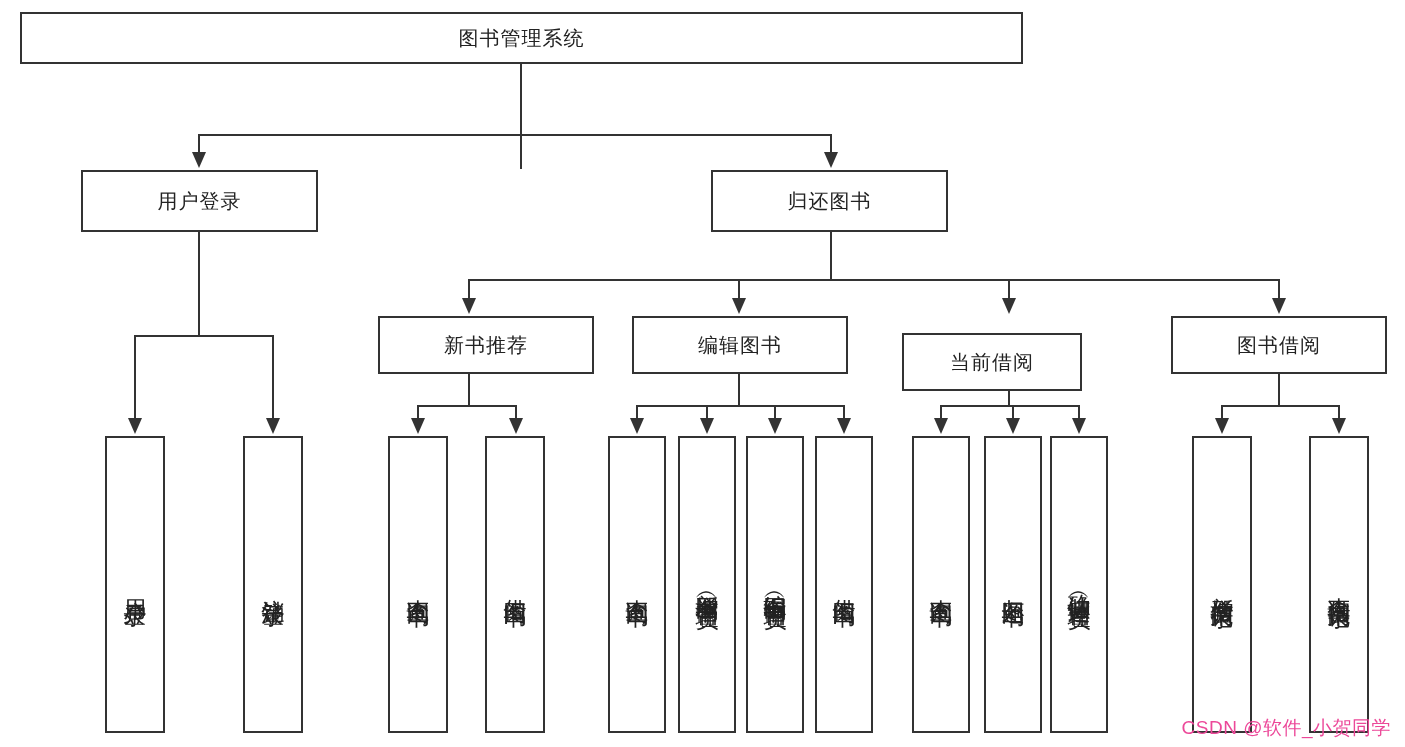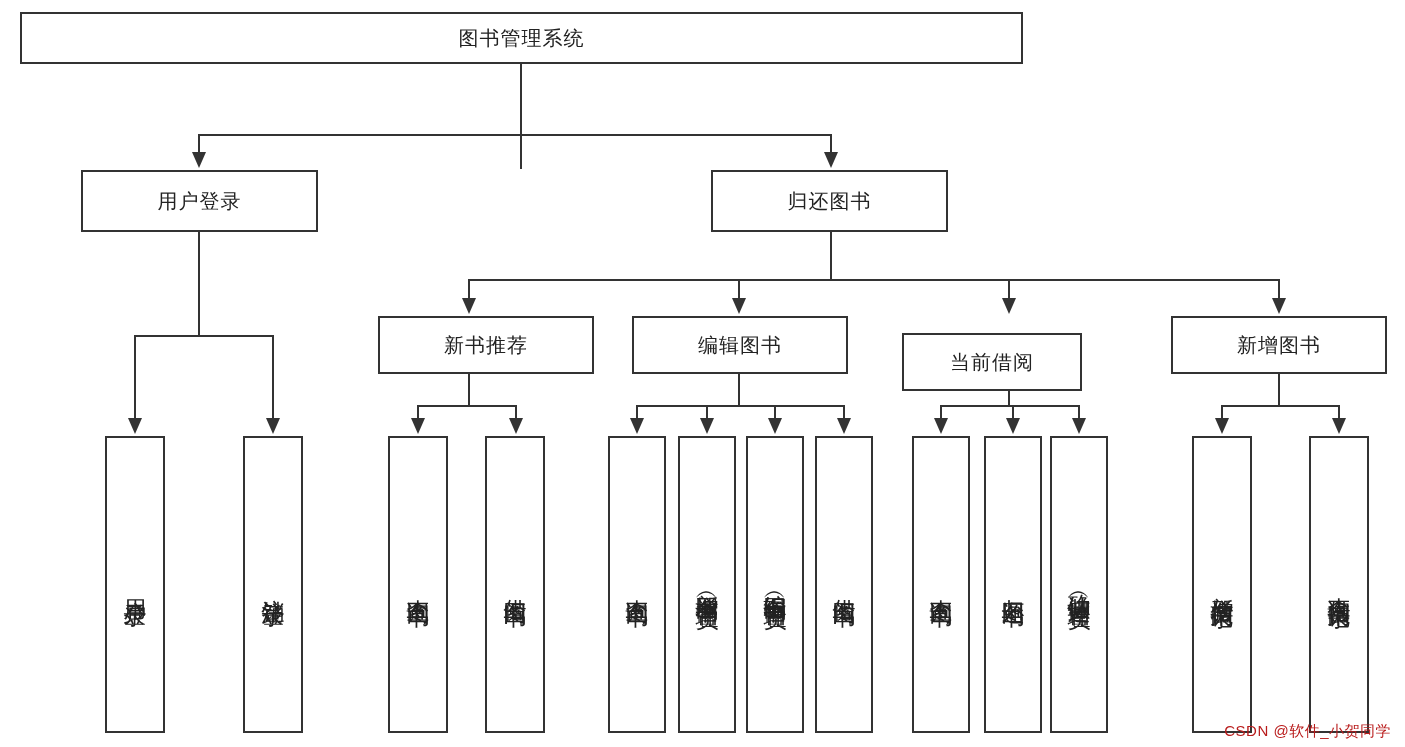--- a/index.html
+++ b/index.html
@@ -55,22 +55,22 @@
     width: 0;
     height: 0;
     border-left: 7px solid transparent;
     border-right: 7px solid transparent;
     border-top: 16px solid #333333;
   }
   #watermark {
     position: absolute;
     right: 14px;
     bottom: 6px;
-    font-size: 15px;
-    color: #b91c1c;
+    font-size: 19px;
+    color: #ec4899;
     letter-spacing: 0.5px;
     white-space: nowrap;
     pointer-events: none;
   }
 </style>
 </head>
 <body>
 
 <div id="canvas">
 
@@ -137,21 +137,21 @@
   <div class="arrow" style="left:1332px; top:418px;"></div>
 
   <div class="node h" style="left:20px; top:12px; width:1003px; height:52px;">图书管理系统</div>
 
   <div class="node h" style="left:81px; top:170px; width:237px; height:62px;">用户登录</div>
   <div class="node h" style="left:711px; top:170px; width:237px; height:62px;">归还图书</div>
 
   <div class="node h" style="left:362px; top:316px; width:216px; height:58px;margin-left:16px;">新书推荐</div>
   <div class="node h" style="left:632px; top:316px; width:216px; height:58px;">编辑图书</div>
   <div class="node h" style="left:902px; top:333px; width:180px; height:58px;">当前借阅</div>
-  <div class="node h" style="left:1171px; top:316px; width:216px; height:58px;">新增图书</div>
+  <div class="node h" style="left:1171px; top:316px; width:216px; height:58px;">图书借阅</div>
 
   <div class="node vert" style="left:105px; top:436px; width:60px; height:297px;">用户登录</div>
   <div class="node vert" style="left:243px; top:436px; width:60px; height:297px;">注销登录</div>
 
   <div class="node vert" style="left:388px; top:436px; width:60px; height:297px;">查询图书</div>
   <div class="node vert" style="left:485px; top:436px; width:60px; height:297px;">借阅图书</div>
 
   <div class="node vert" style="left:608px; top:436px; width:58px; height:297px;">查询图书</div>
   <div class="node vert" style="left:678px; top:436px; width:58px; height:297px;">新增图书（管理员）</div>
   <div class="node vert" style="left:746px; top:436px; width:58px; height:297px;">编辑图书（管理员）</div>

